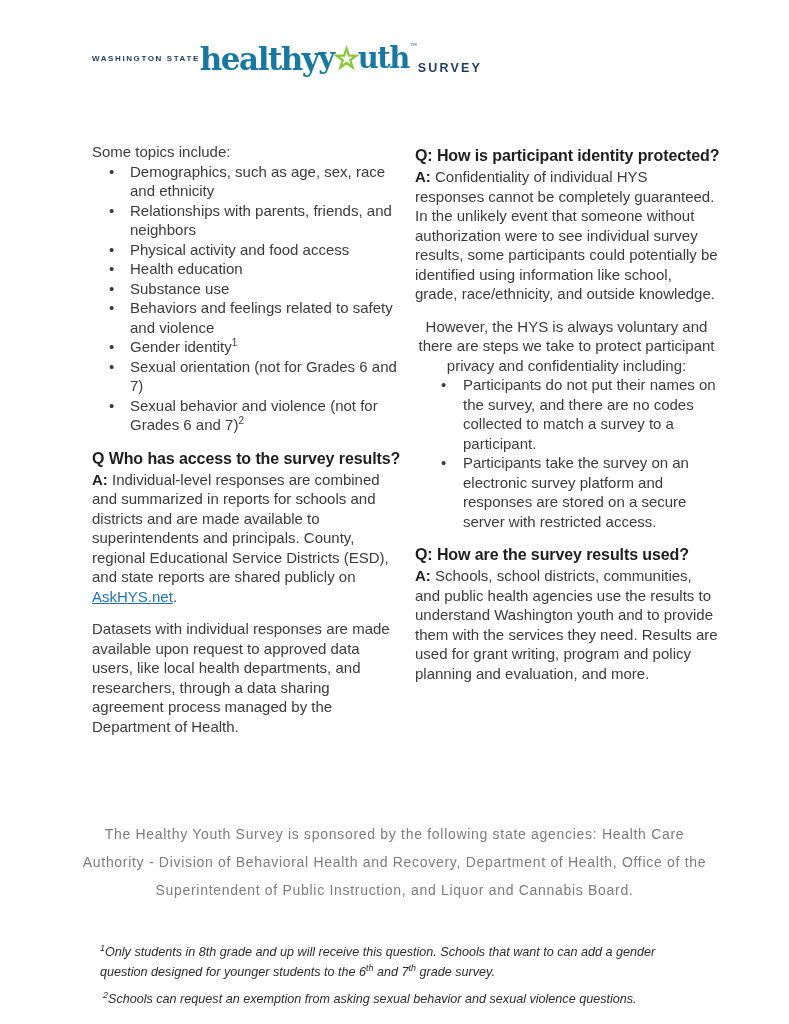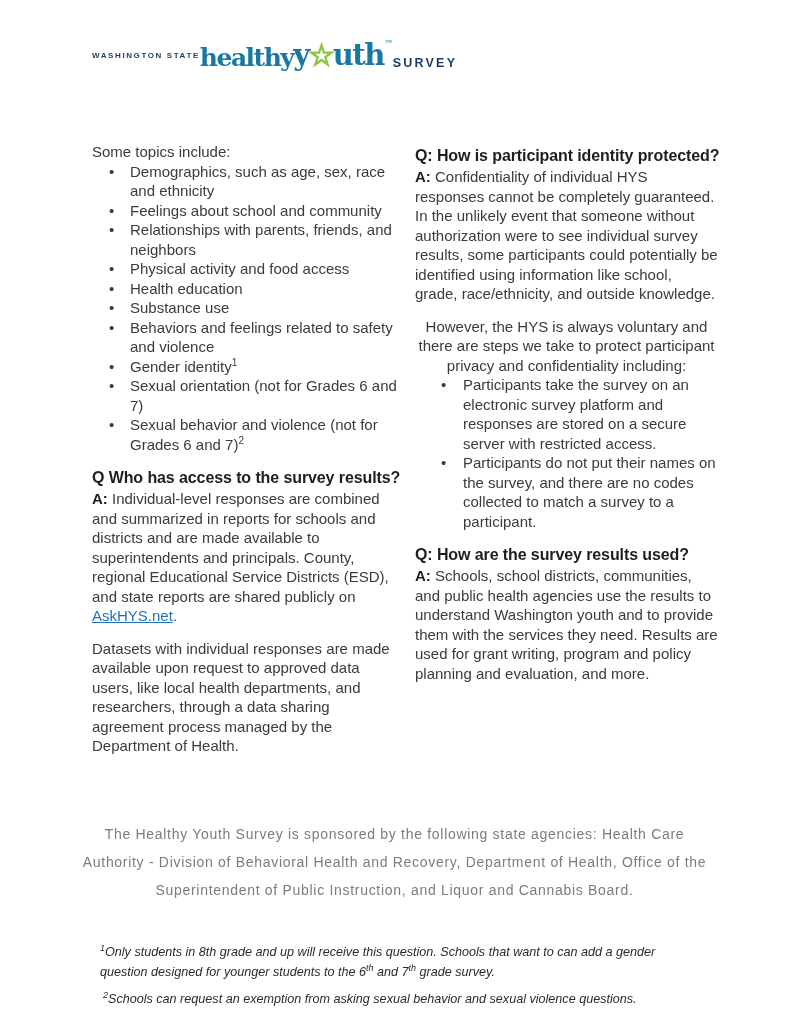--- a/index.html
+++ b/index.html
@@ -7,21 +7,21 @@
     --link:#1F72B8; --gray:#7C7C7C; --body:#3B3B3B; --heading:#1E1E1E;
   }
   html,body{margin:0;padding:0;background:#ffffff;}
   .page{
     position:relative;width:789px;height:1024px;background:#fff;overflow:hidden;
     font-family:"Liberation Sans",sans-serif;color:var(--body);
   }
   
   .logo{position:absolute;left:92px;top:44px;width:126px;display:flex;flex-direction:row;align-items:center;}
   .logo-state{font-size:8px;font-weight:bold;letter-spacing:1.6px;color:var(--navy);white-space:nowrap;margin-bottom:3px;}
-  .logo-healthy{font-family:"DejaVu Serif",serif;font-weight:bold;font-size:25px;letter-spacing:-1.5px;color:var(--teal);line-height:1;}
+  .logo-healthy{font-family:"DejaVu Serif",serif;font-weight:bold;font-size:31px;letter-spacing:-1.5px;color:var(--teal);line-height:1;}
   .logo-youth{font-family:"DejaVu Serif",serif;font-weight:bold;font-size:29px;letter-spacing:-1.5px;color:var(--teal);line-height:1;display:flex;align-items:center;margin-top:-3px;}
   .logo-youth .star{width:27px;height:27px;margin:0 -2px 2px -1px;}
   .logo-tm{font-size:8px;letter-spacing:0;align-self:flex-start;margin:-2px 0 0 1px;}
   .logo-survey{font-size:12.5px;font-weight:bold;letter-spacing:2.2px;color:var(--navy);align-self:flex-end;margin:2px 10px 0 0;white-space:nowrap;}
   
   .columns{position:absolute;left:92px;top:142px;width:626px;display:flex;gap:16px;}
   .col{font-size:15px;line-height:19.5px;}
   .col-left{width:307px;flex:0 0 307px;}
   .col-right{width:303px;flex:0 0 303px;}
   .col h2{font-size:16px;line-height:21px;font-weight:bold;color:var(--heading);margin:13px 0 1px;white-space:nowrap;letter-spacing:-0.1px;}
@@ -64,43 +64,42 @@
     </div>
     <div class="logo-survey">SURVEY</div>
   </header>
 
   <main class="columns">
 
     <section class="col col-left">
       <p class="intro">Some topics include:</p>
       <ul class="topics">
         <li><span>Demographics, such as age, sex, race and ethnicity</span><sup></sup></li>
-        <li><span>Feelings about school and community</span><sup></sup></li>
         <li><span>Relationships with parents, friends, and neighbors</span><sup></sup></li>
         <li><span>Physical activity and food access</span><sup></sup></li>
         <li><span>Health education</span><sup></sup></li>
         <li><span>Substance use</span><sup></sup></li>
         <li><span>Behaviors and feelings related to safety and violence</span><sup></sup></li>
         <li><span>Gender identity</span><sup>1</sup></li>
         <li><span>Sexual orientation (not for Grades 6 and 7)</span><sup></sup></li>
         <li><span>Sexual behavior and violence (not for Grades 6 and 7)</span><sup>2</sup></li>
       </ul>
 
       <h2>Q Who has access to the survey results?</h2>
       <p><span class="alabel">A:</span><span> Individual-level responses are combined and summarized in reports for schools and districts and are made available to superintendents and principals. County, regional Educational Service Districts (ESD), and state reports are shared publicly on </span><a class="link">AskHYS.net</a><span>.</span></p>
       <p>Datasets with individual responses are made available upon request to approved data users, like local health departments, and researchers, through a data sharing agreement process managed by the Department of Health.</p>
     </section>
 
     <section class="col col-right">
       <h2>Q: How is participant identity protected?</h2>
       <p><span class="alabel">A:</span><span> Confidentiality of individual HYS responses cannot be completely guaranteed. In the unlikely event that someone without authorization were to see individual survey results, some participants could potentially be identified using information like school, grade, race/ethnicity, and outside knowledge.</span></p>
       <p style="margin-bottom:0;text-align:center;">However, the HYS is always voluntary and there are steps we take to protect participant privacy and confidentiality including:</p>
       <ul class="subs">
+        <li>Participants do not put their names on the survey, and there are no codes collected to match a survey to a participant.</li>
         <li>Participants take the survey on an electronic survey platform and responses are stored on a secure server with restricted access.</li>
-        <li>Participants do not put their names on the survey, and there are no codes collected to match a survey to a participant.</li>
       </ul>
       <h2>Q: How are the survey results used?</h2>
       <p><span class="alabel">A:</span><span> Schools, school districts, communities, and public health agencies use the results to understand Washington youth and to provide them with the services they need. Results are used for grant writing, program and policy planning and evaluation, and more.</span></p>
     </section>
 
   </main>
 
   <div class="sponsor-wrap">
     <p class="sponsor">The Healthy Youth Survey is sponsored by the following state agencies: Health Care Authority - Division of Behavioral Health and Recovery, Department of Health, Office of the Superintendent of Public Instruction, and Liquor and Cannabis Board.</p>
   </div>

